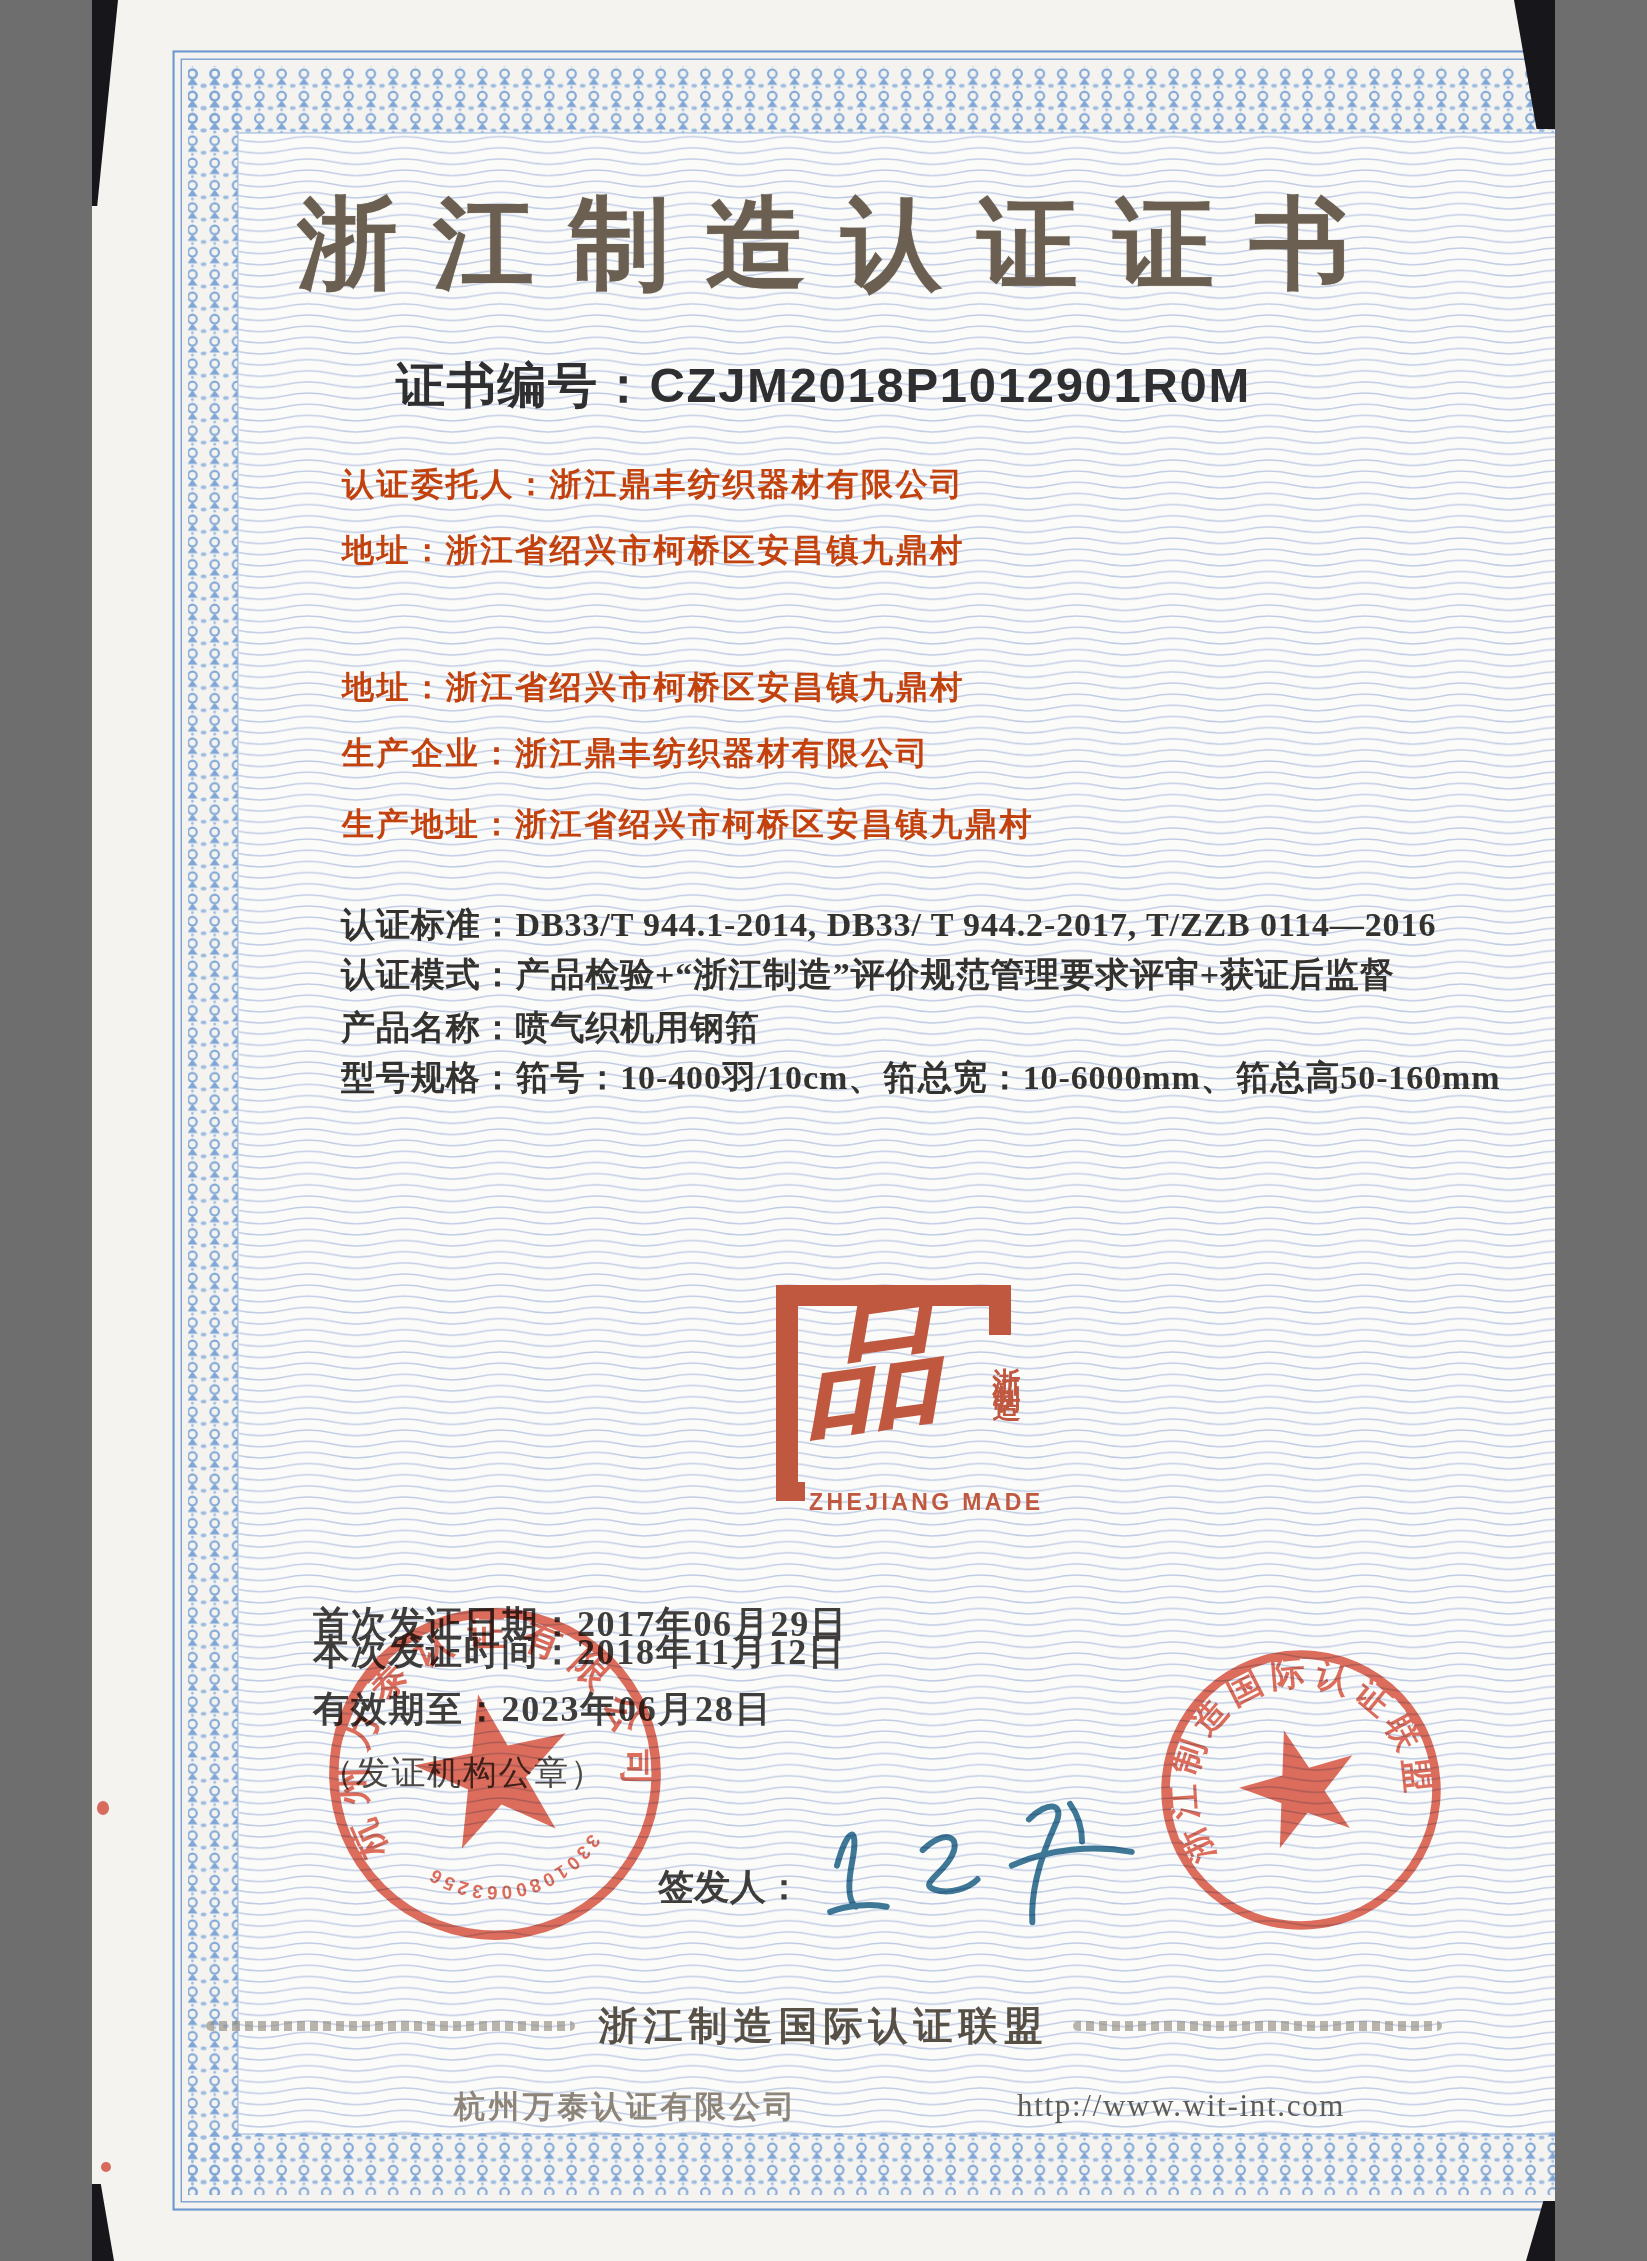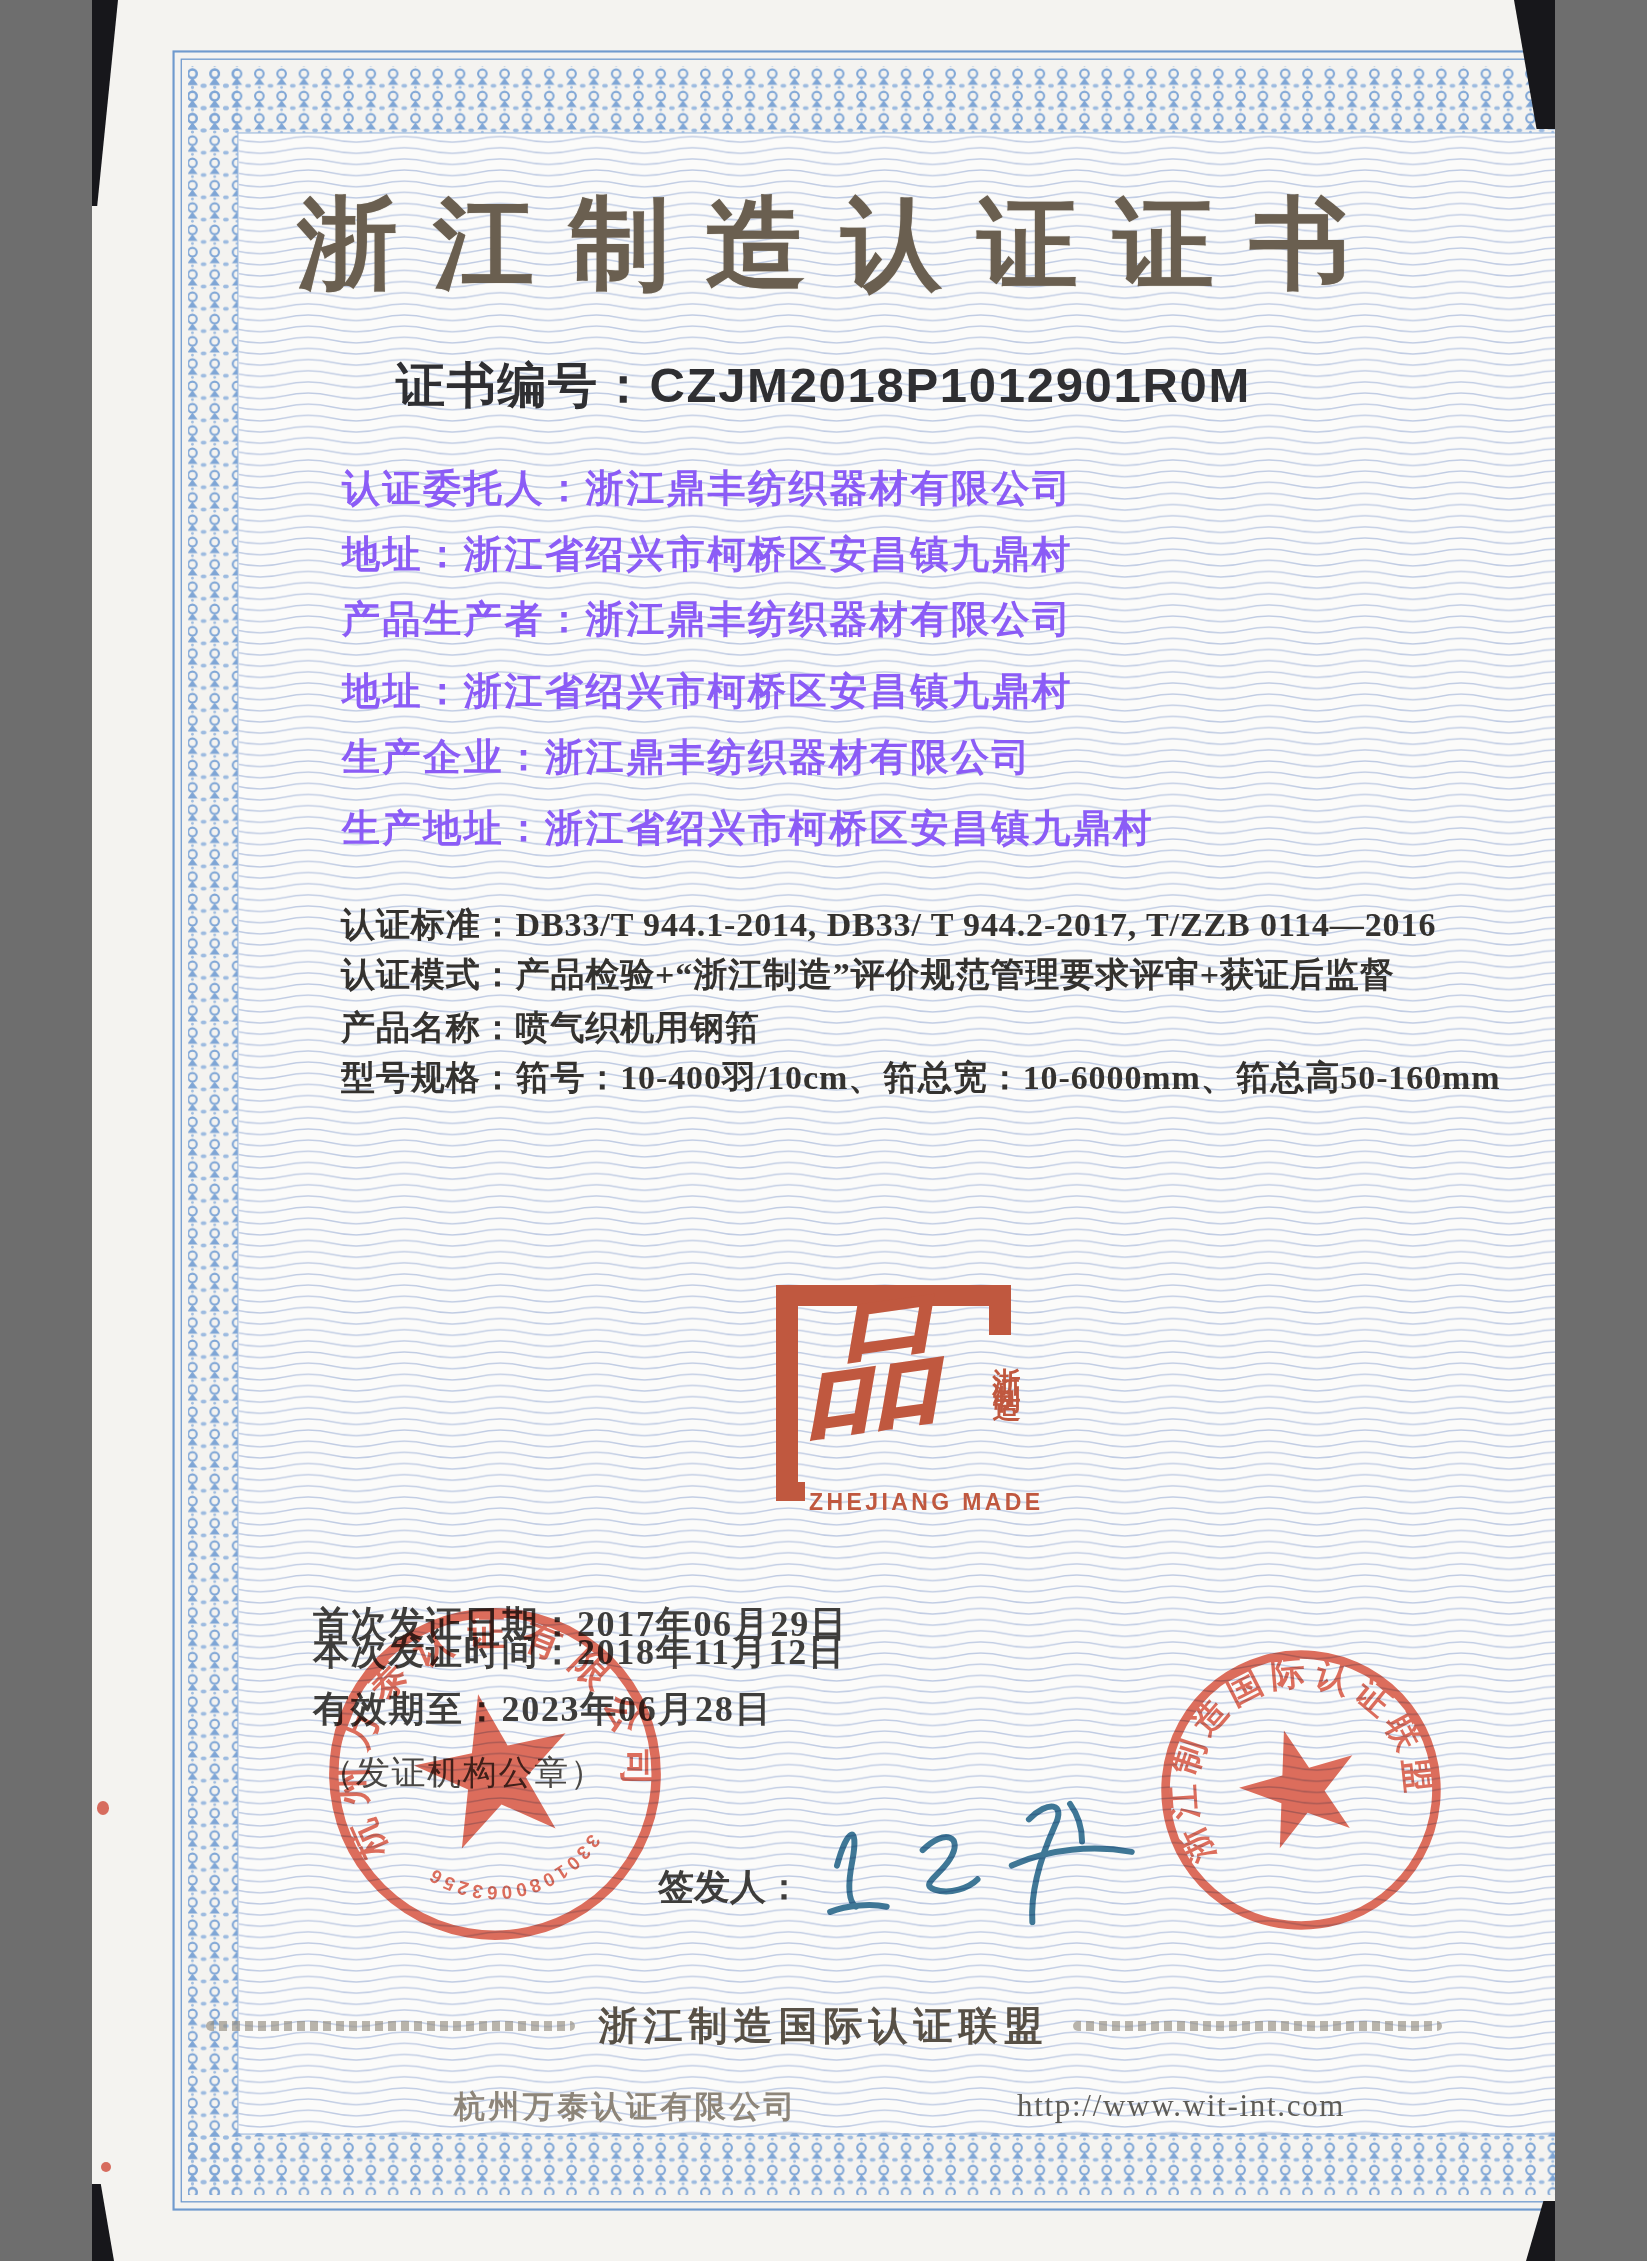--- a/index.html
+++ b/index.html
@@ -24,21 +24,21 @@
     font-size:100px;font-weight:700;letter-spacing:36px;
     color:#6a5f50;text-indent:36px;
     text-shadow:0 0 0.9px rgba(90,80,65,.6);
   }
   .certno{
     left:0;right:0;top:353px;text-align:center;
     font-family:"Liberation Sans","DejaVu Sans",sans-serif;
     font-size:49px;font-weight:700;color:#2f2f32;letter-spacing:1.7px;
   }
   .field{
-    left:250px;font-size:38px;font-weight:700;color:#8b5cf6;letter-spacing:2.6px;
+    left:250px;font-size:32px;font-weight:700;color:#c2410c;letter-spacing:2.6px;
     font-family:"Liberation Serif","DejaVu Serif",serif;
   }
   .spec{
     left:249px;font-size:34px;font-weight:700;color:#34322f;letter-spacing:0.9px;
   }
   .declaration{
     left:249px;top:1129px;width:1160px;
     font-size:33px;line-height:53px;color:#3b3a38;
     text-align:justify;text-indent:2em;font-weight:500;letter-spacing:0.9px;
   }
@@ -122,21 +122,20 @@
   <div class="corner br"></div>
   <div class="ink-dot" style="left:5.1px;top:1801px;width:12px;height:13.7px;"></div>
   <div class="ink-dot" style="left:8.6px;top:2162px;width:10.3px;height:10.3px;"></div>
 
   <div class="abs title">浙江制造认证证书</div>
 
   <div class="abs certno"><span>证书编号：</span><span>CZJM2018P1012901R0M</span></div>
 
   <div class="abs field" style="top:463px;"><span>认证委托人：</span><span>浙江鼎丰纺织器材有限公司</span></div>
   <div class="abs field" style="top:529px;"><span>地址：</span><span>浙江省绍兴市柯桥区安昌镇九鼎村</span></div>
-  <div class="abs field" style="top:594px;"><span>产品生产者：</span><span>浙江鼎丰纺织器材有限公司</span></div>
   <div class="abs field" style="top:666px;"><span>地址：</span><span>浙江省绍兴市柯桥区安昌镇九鼎村</span></div>
   <div class="abs field" style="top:732px;"><span>生产企业：</span><span>浙江鼎丰纺织器材有限公司</span></div>
   <div class="abs field" style="top:803px;"><span>生产地址：</span><span>浙江省绍兴市柯桥区安昌镇九鼎村</span></div>
 
   <div class="abs spec" style="top:902px;"><span>认证标准：</span><span>DB33/T 944.1-2014, DB33/ T 944.2-2017, T/ZZB 0114—2016</span></div>
   <div class="abs spec" style="top:1005px;"><span>产品名称：</span><span>喷气织机用钢筘</span></div>
   <div class="abs spec" style="top:952px;"><span>认证模式：</span><span>产品检验+“浙江制造”评价规范管理要求评审+获证后监督</span></div>
   <div class="abs spec" style="top:1055px;"><span>型号规格：</span><span>筘号：10-400羽/10cm、筘总宽：10-6000mm、筘总高50-160mm</span></div>
 
 

